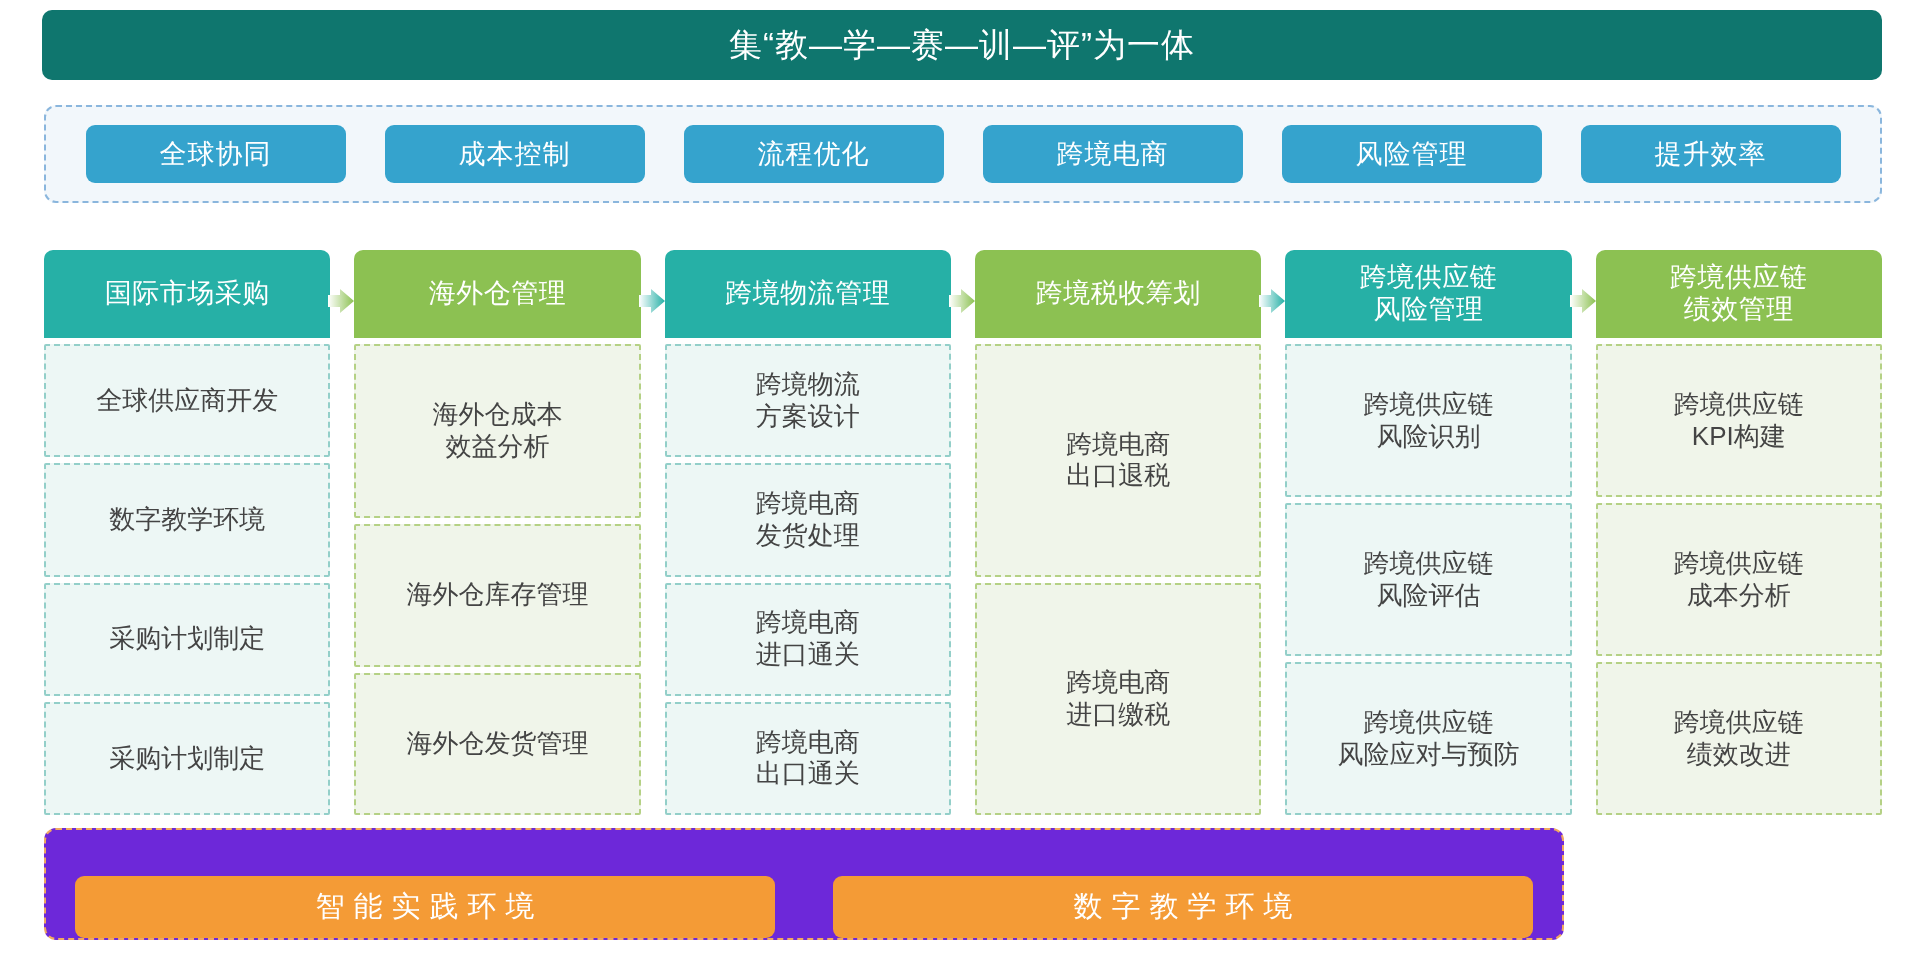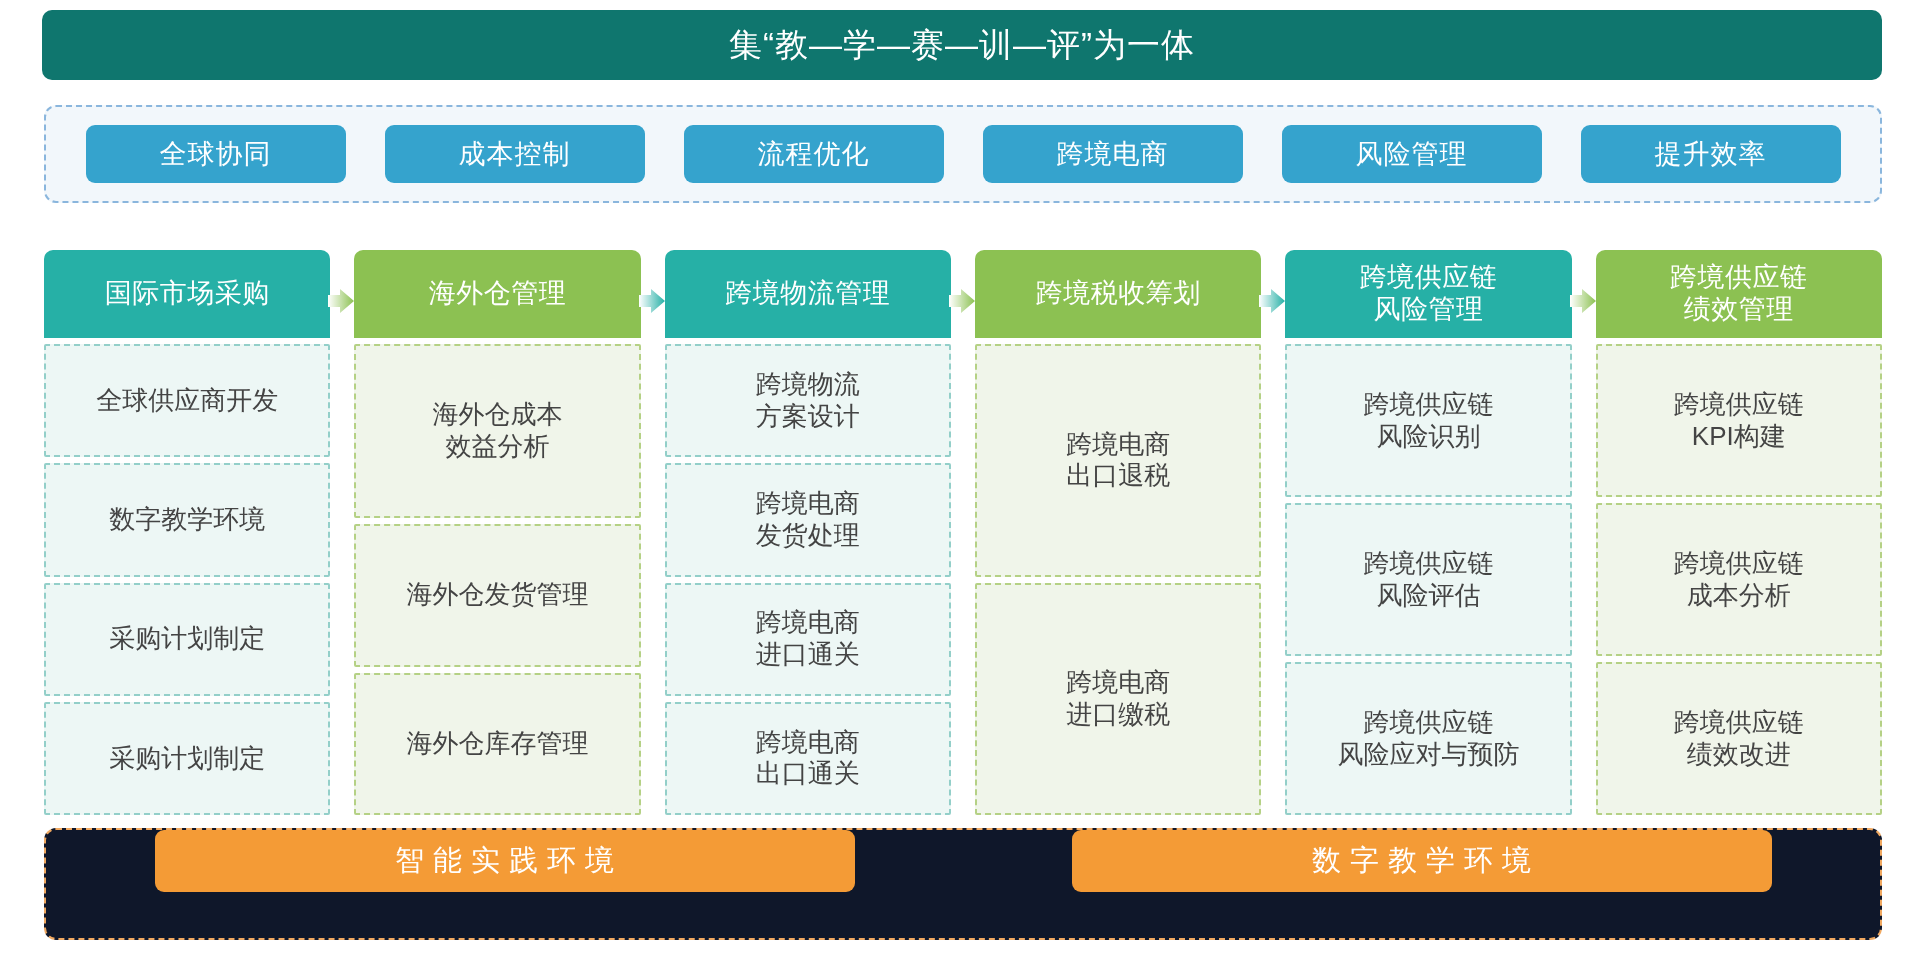--- a/index.html
+++ b/index.html
@@ -109,26 +109,26 @@
   }
   .cell.green {
     background: #f0f5ea;
     border: 2px dashed #b5d185;
   }
 
   
   .env-band {
     position: absolute;
     left: 44px; top: 828px;
-    width: 1838px; height: 112px;
-    background: #0f172a;
+    width: 1520px; height: 112px;
+    background: #6d28d9;
     border: 2px dashed #f0a860;
     border-radius: 12px;
     display: flex;
-    align-items: flex-start;
+    align-items: flex-end;
     justify-content: space-around;
   }
   .env-pill {
     width: 700px; height: 62px;
     background: #f49b36;
     border-radius: 9px;
     display: flex; align-items: center; justify-content: center;
     color: #ffffff;
     font-size: 29px;
     letter-spacing: 9px;
@@ -177,22 +177,22 @@
               <linearGradient id="ag1" x1="0" y1="0" x2="1" y2="0">
                 <stop offset="0%" stop-color="#ffffff"></stop>
                 <stop offset="100%" stop-color="#26b0a6"></stop>
               </linearGradient>
             </defs>
             <path d="M2,9 L14,9 L14,3 L28,15 L14,27 L14,21 L2,21 Z" fill="url(#ag1)"></path>
           </svg></span>
         <div class="col-cells">
           <div class="cell green">海外仓成本
 效益分析</div>
+          <div class="cell green">海外仓库存管理</div>
           <div class="cell green">海外仓发货管理</div>
-          <div class="cell green">海外仓库存管理</div>
         </div>
       </div>
       <div class="col-wrap">
         <div class="col-header teal">跨境物流管理</div>
         <span class="arrow"><svg viewBox="0 0 30 30" width="30" height="30">
             <defs>
               <linearGradient id="ag2" x1="0" y1="0" x2="1" y2="0">
                 <stop offset="0%" stop-color="#ffffff"></stop>
                 <stop offset="100%" stop-color="#8cc152"></stop>
               </linearGradient>

